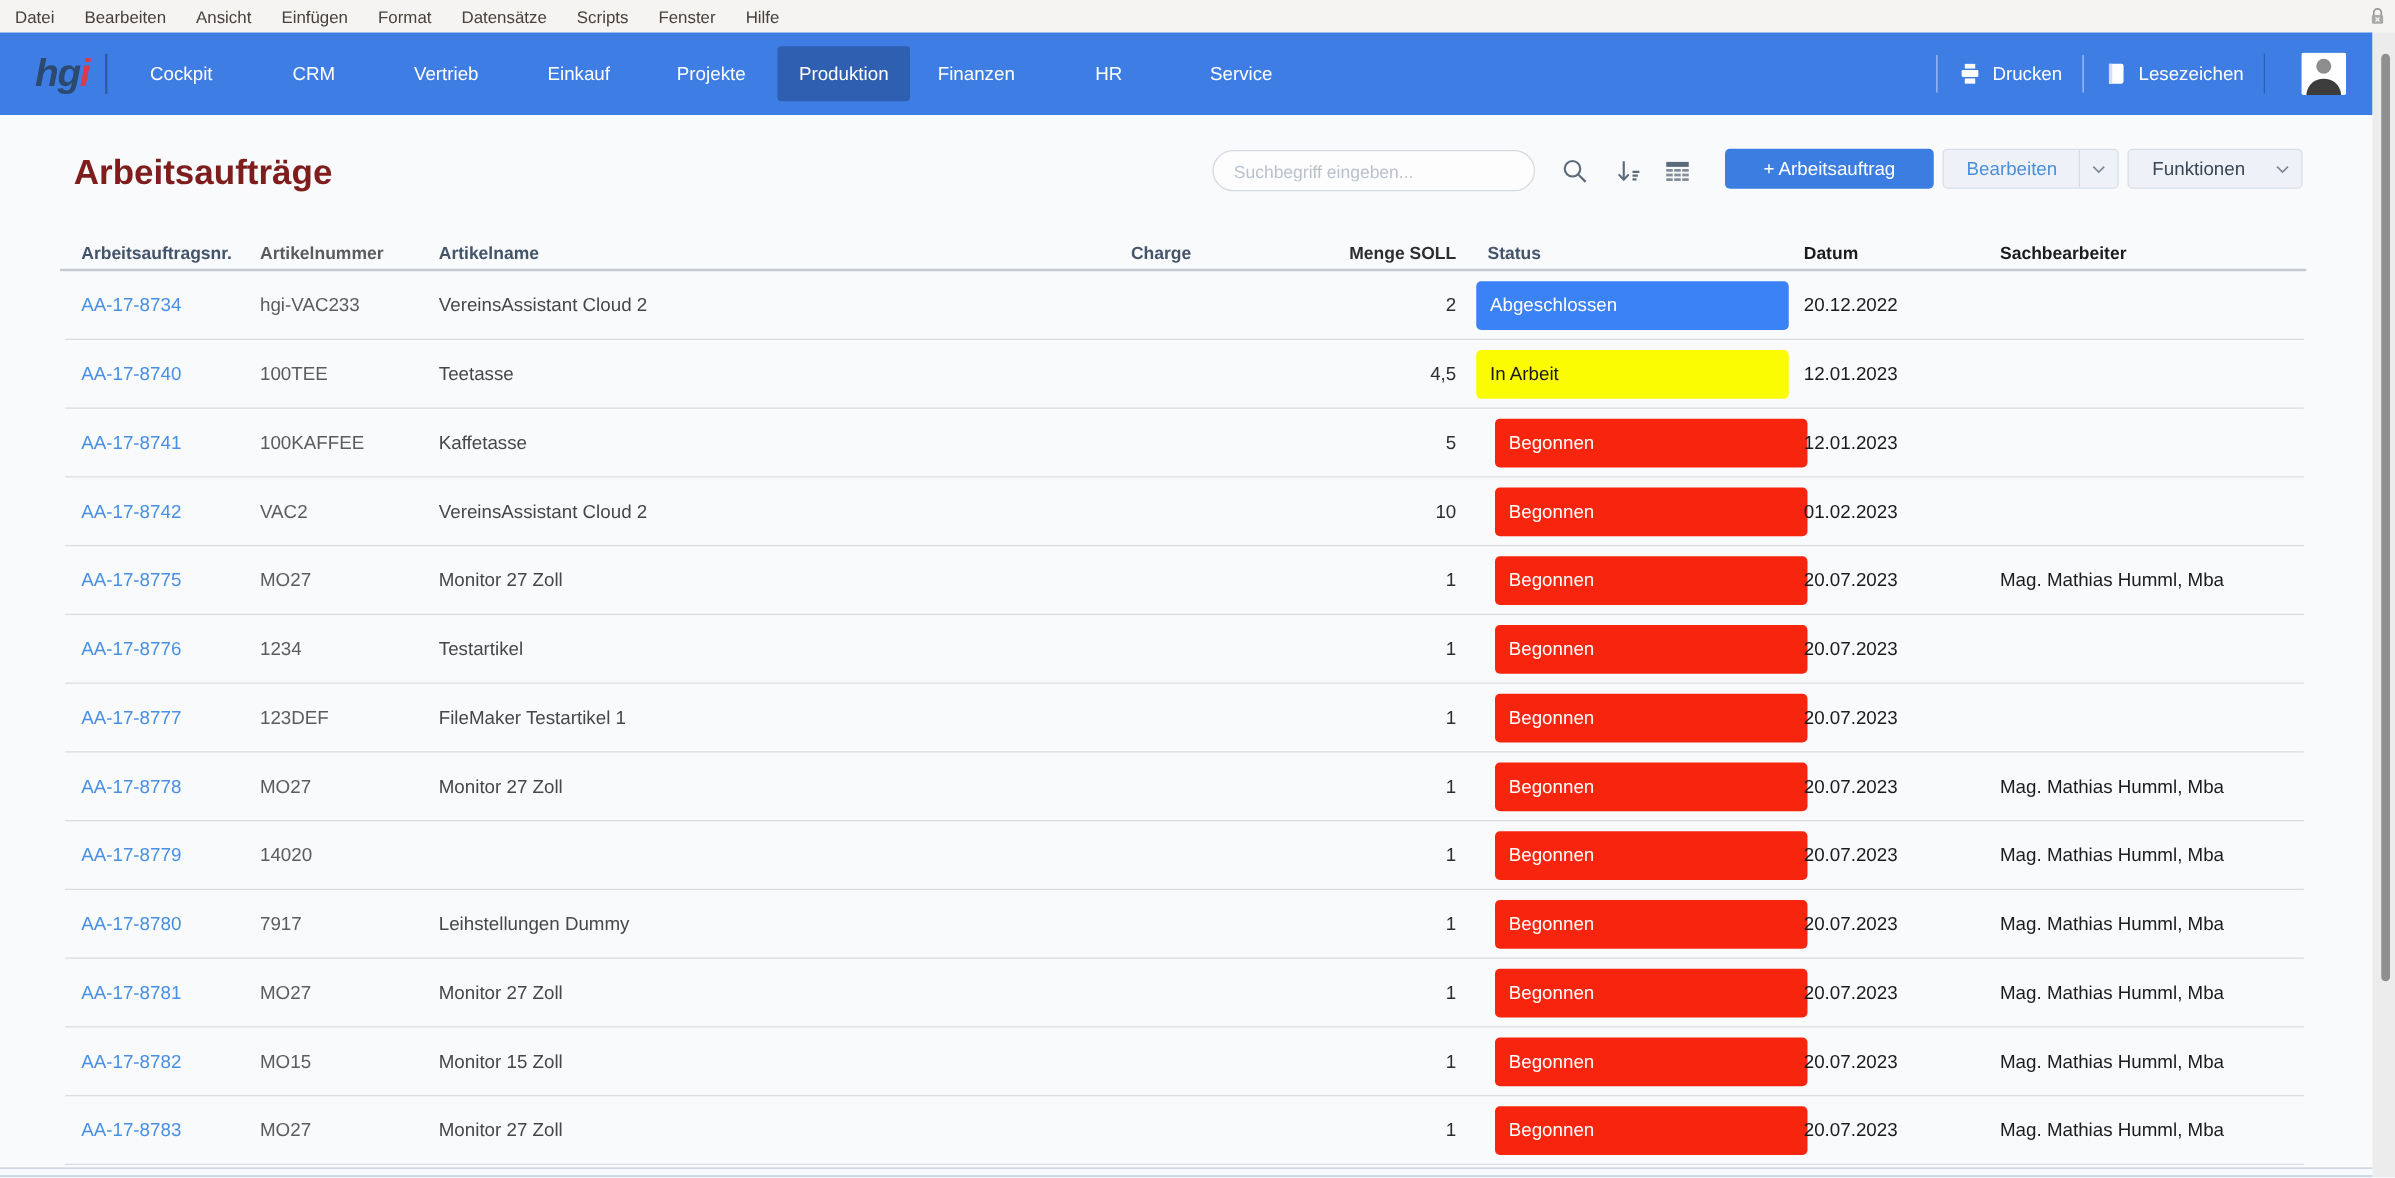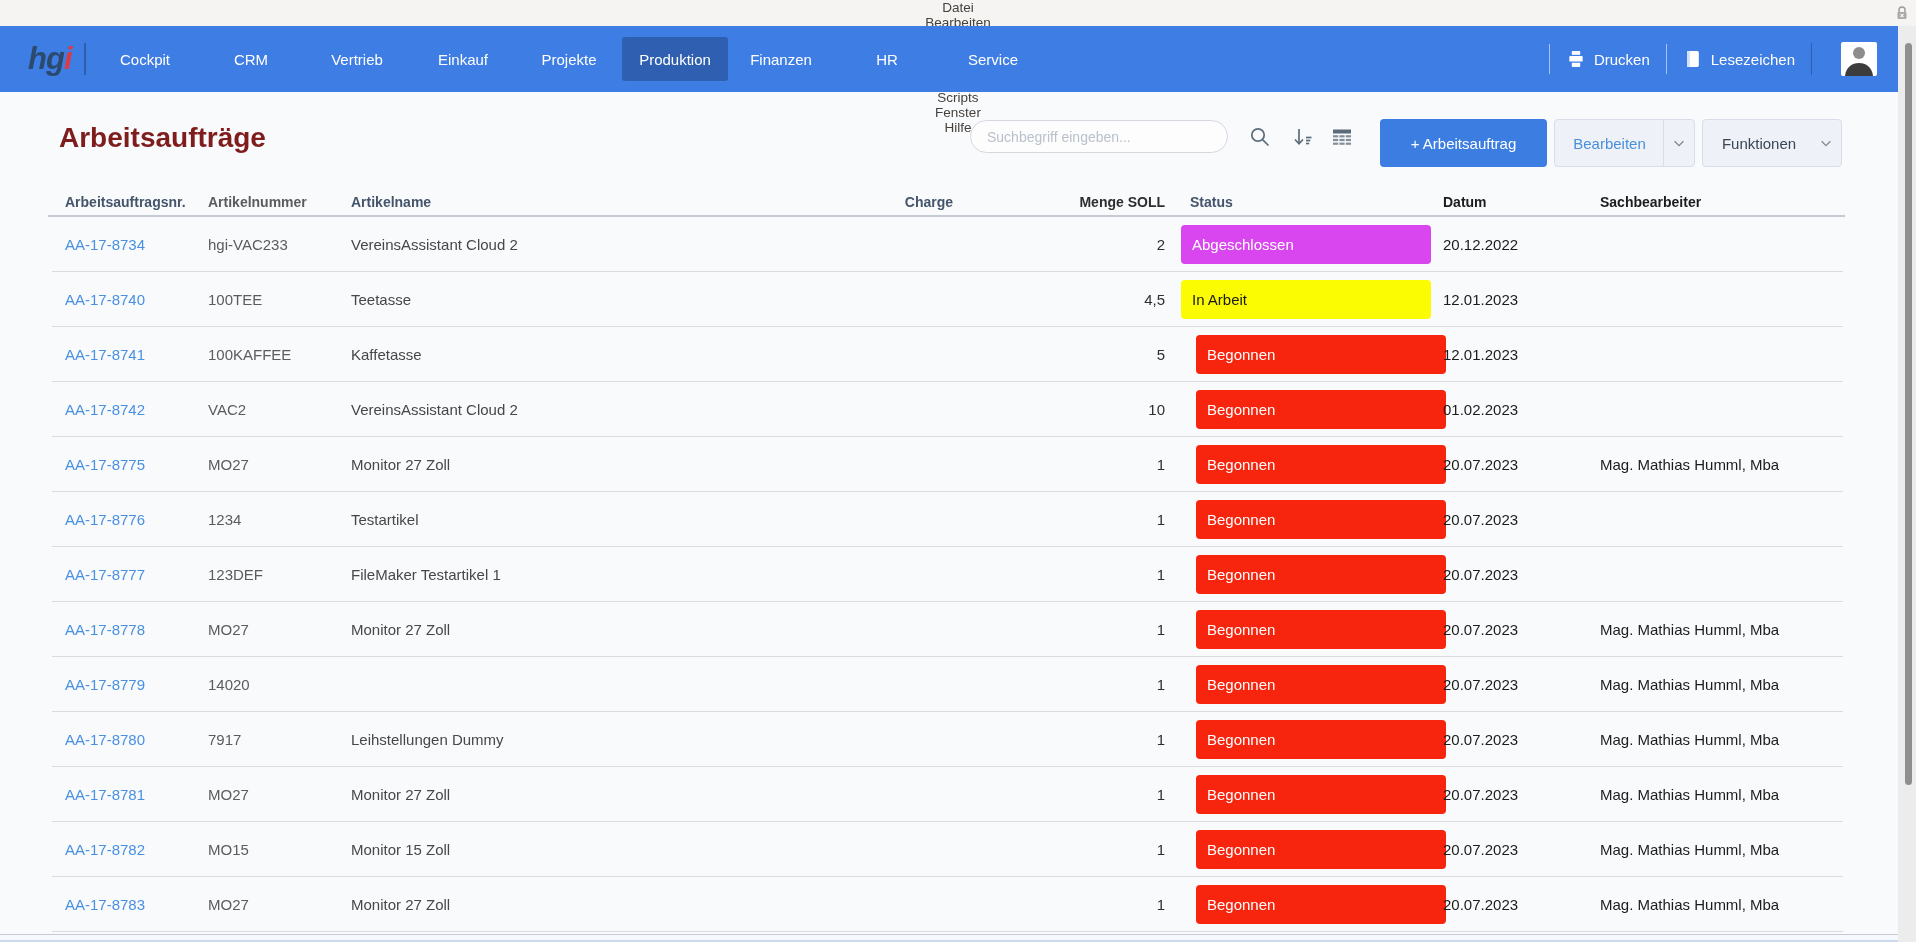--- a/index.html
+++ b/index.html
@@ -1,21 +1,21 @@
 <!DOCTYPE html>
 <html><head>
 <meta charset="utf-8">
 <style>
   html,body{margin:0;padding:0;}
   .screen{position:relative;width:1916px;height:942px;overflow:hidden;background:#f8fafc;
           font-family:"Liberation Sans",sans-serif;-webkit-font-smoothing:antialiased;}
 
   
   .menubar{position:absolute;left:0;top:0;width:1916px;height:26px;background:#f5f4f2;
-           display:flex;align-items:center;font-size:13.5px;color:#46413c;flex-direction:column;}
+           display:flex;align-items:center;font-size:13.5px;color:#46413c;}
   .menu-item{padding:0 12px;white-space:nowrap;cursor:default;}
   .menubar-lock{position:absolute;right:6px;top:5px;width:16px;height:16px;}
 
   
   .navbar{position:absolute;left:0;top:26px;width:1898px;height:66px;background:#3E7DE4;}
   .logo{position:absolute;left:28px;top:0;height:100%;display:flex;align-items:center;}
   .logo-text{font-style:italic;font-weight:bold;font-size:31px;letter-spacing:-1px;color:#2b4a6d;}
   .logo-accent{color:#dd3a44;}
   .logo-sep{width:2px;height:32px;background:#2d5cab;margin-left:12px;}
   .tabs{position:absolute;left:92px;top:0;height:100%;display:flex;justify-content:space-between;}
@@ -31,21 +31,21 @@
   
   .page-title{position:absolute;left:59px;top:122px;font-size:28px;font-weight:bold;color:#7f1d1d;}
   .search-input{position:absolute;left:970px;top:120px;width:258px;height:33px;border:1px solid #d4d9e0;
                 border-radius:17px;background:#fdfdfe;box-sizing:border-box;padding:0 16px;
                 font-size:14px;color:#3a4654;font-family:"Liberation Sans",sans-serif;outline:none;}
   .search-input::placeholder{color:#b9c1cb;}
   .tool-icon{position:absolute;top:125px;width:24px;height:24px;color:#5C6B7A;cursor:pointer;}
   .icon-search{left:1248px;}
   .icon-sort{left:1290px;}
   .icon-grid{left:1330px;}
-  .btn{position:absolute;top:119px;height:48px;border-radius:4px;font-size:15px;display:flex;
+  .btn{position:absolute;top:119px;height:32px;border-radius:4px;font-size:15px;display:flex;
        align-items:center;justify-content:center;cursor:pointer;box-sizing:border-box;}
   .btn-new{left:1380px;width:167px;background:#3C7DE2;color:#ffffff;}
   .btn-light{background:#EEF2F8;border:1px solid #D8DEE8;}
   .btn-edit{left:1554px;width:141px;color:#4A8FD9;padding-right:30px;}
   .btn-fn{left:1702px;width:140px;color:#3A4654;padding-right:26px;}
   .btn-caret{position:absolute;right:0;top:0;height:100%;width:30px;display:flex;align-items:center;
              justify-content:center;color:#7e8894;}
   .btn-edit .btn-caret{border-left:1px solid #D8DEE8;}
   .caret-svg{width:14px;height:14px;}
 
@@ -63,21 +63,21 @@
   .c-name{left:351px;}
   .c-charge{left:797px;width:156px;text-align:right;}
   .c-menge{left:1022px;width:143px;text-align:right;color:#2e2e2e;}
   .c-status{left:1181px;width:250px;}
   .thead .c-status{padding-left:9px;box-sizing:border-box;}
   .c-datum{left:1443px;color:#1c1c1c;}
   .c-bearbeiter{left:1600px;color:#1c1c1c;}
   .link{color:#4A90E2;cursor:pointer;}
   .badge{position:absolute;left:0;top:8px;width:250px;height:39px;line-height:39px !important;
          border-radius:4px;box-sizing:border-box;padding-left:11px;}
-  .badge.green{background:#d946ef;color:#ffffff;}
+  .badge.green{background:#3b82f6;color:#ffffff;}
   .badge.yellow{background:#FBFB02;color:#1a1a1a;}
   .badge.red{background:#F8250E;color:#ffffff;margin-left:15px;}
 
   
   .scroll-track{position:absolute;left:1898px;top:26px;width:18px;height:916px;background:#ececec;}
   .scroll-thumb{position:absolute;left:7px;top:17px;width:7px;height:742px;background:#8F8F8F;border-radius:4px;}
   .bottom-strip{position:absolute;left:0;top:934px;width:1898px;height:8px;background:#f6f9fd;
                 border-top:1px solid #c9c9cf;border-bottom:2px solid #ccd9ea;box-sizing:border-box;}
 </style>
 </head>

